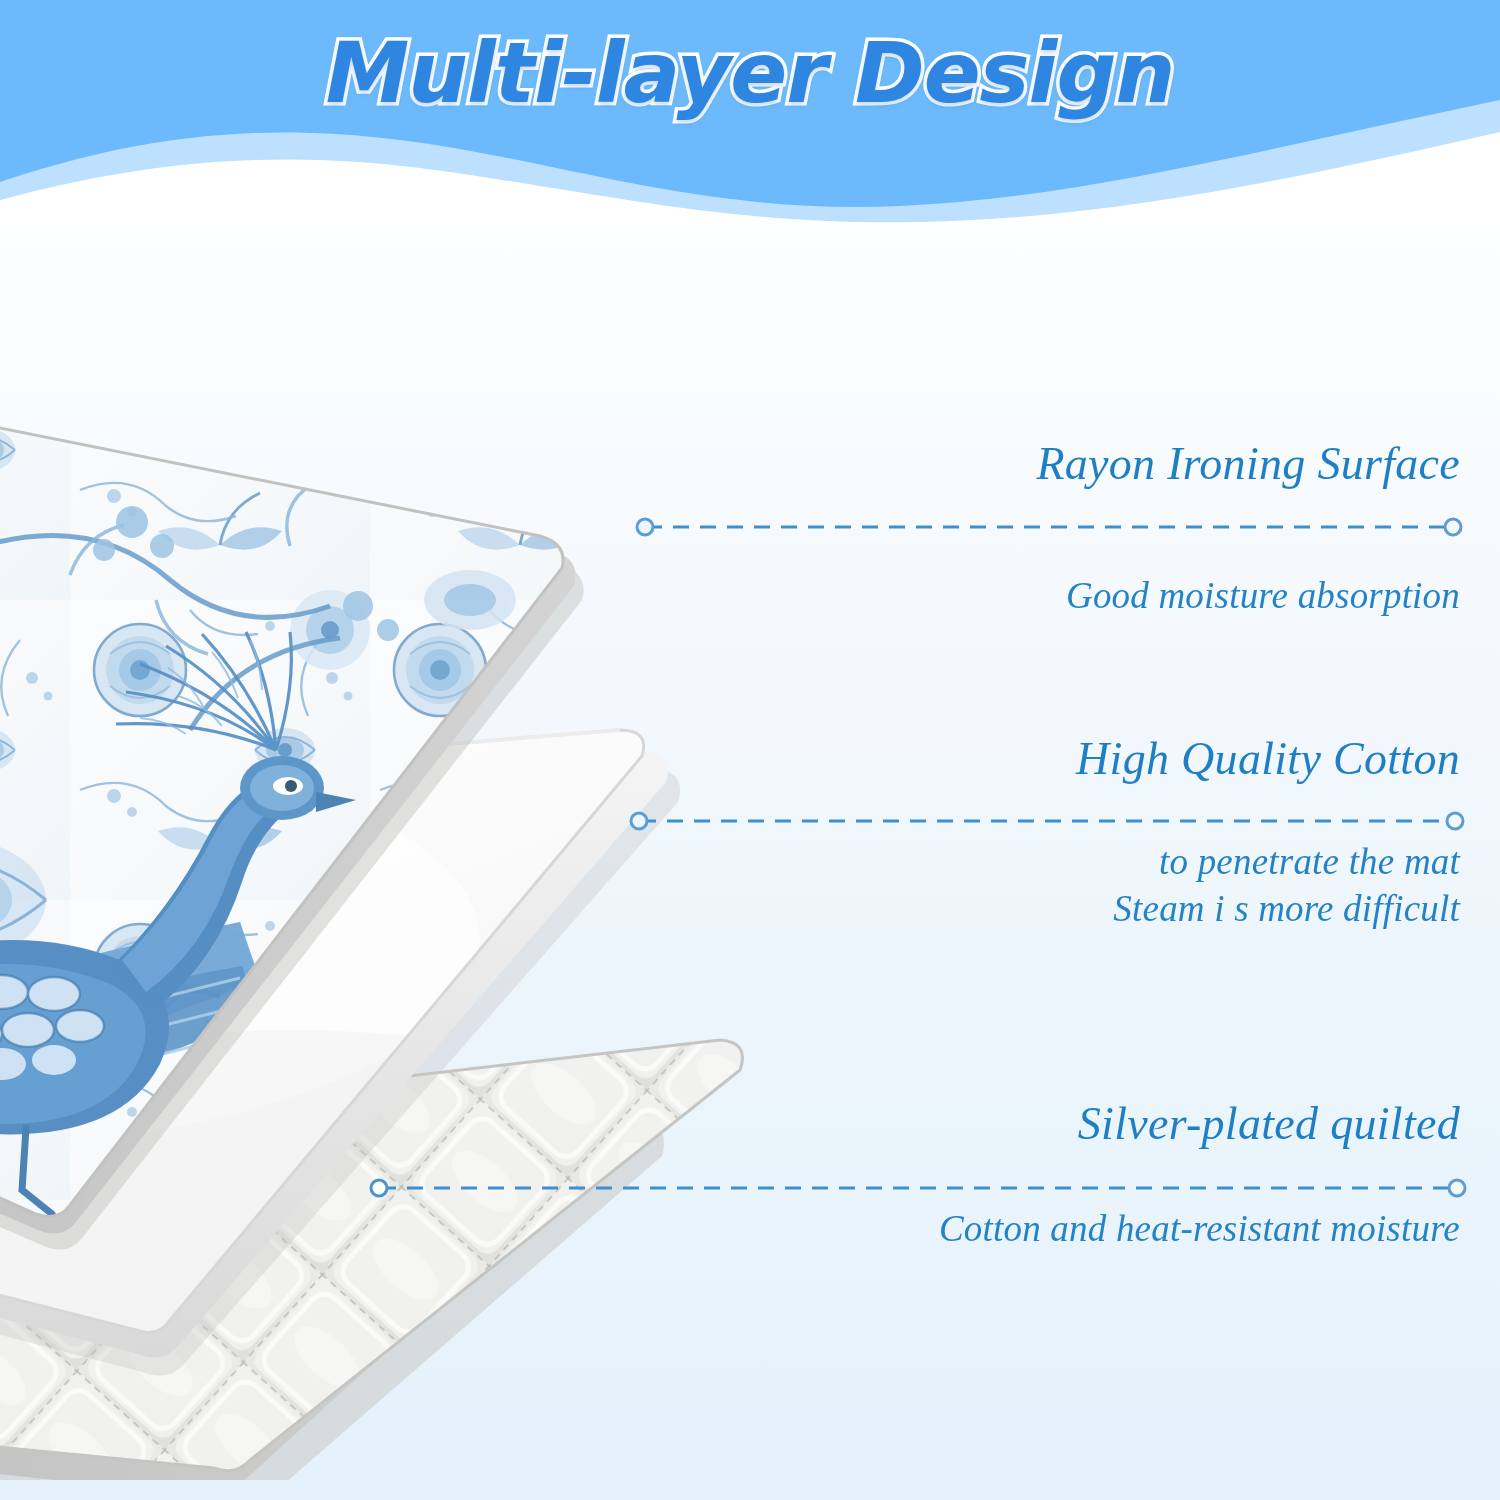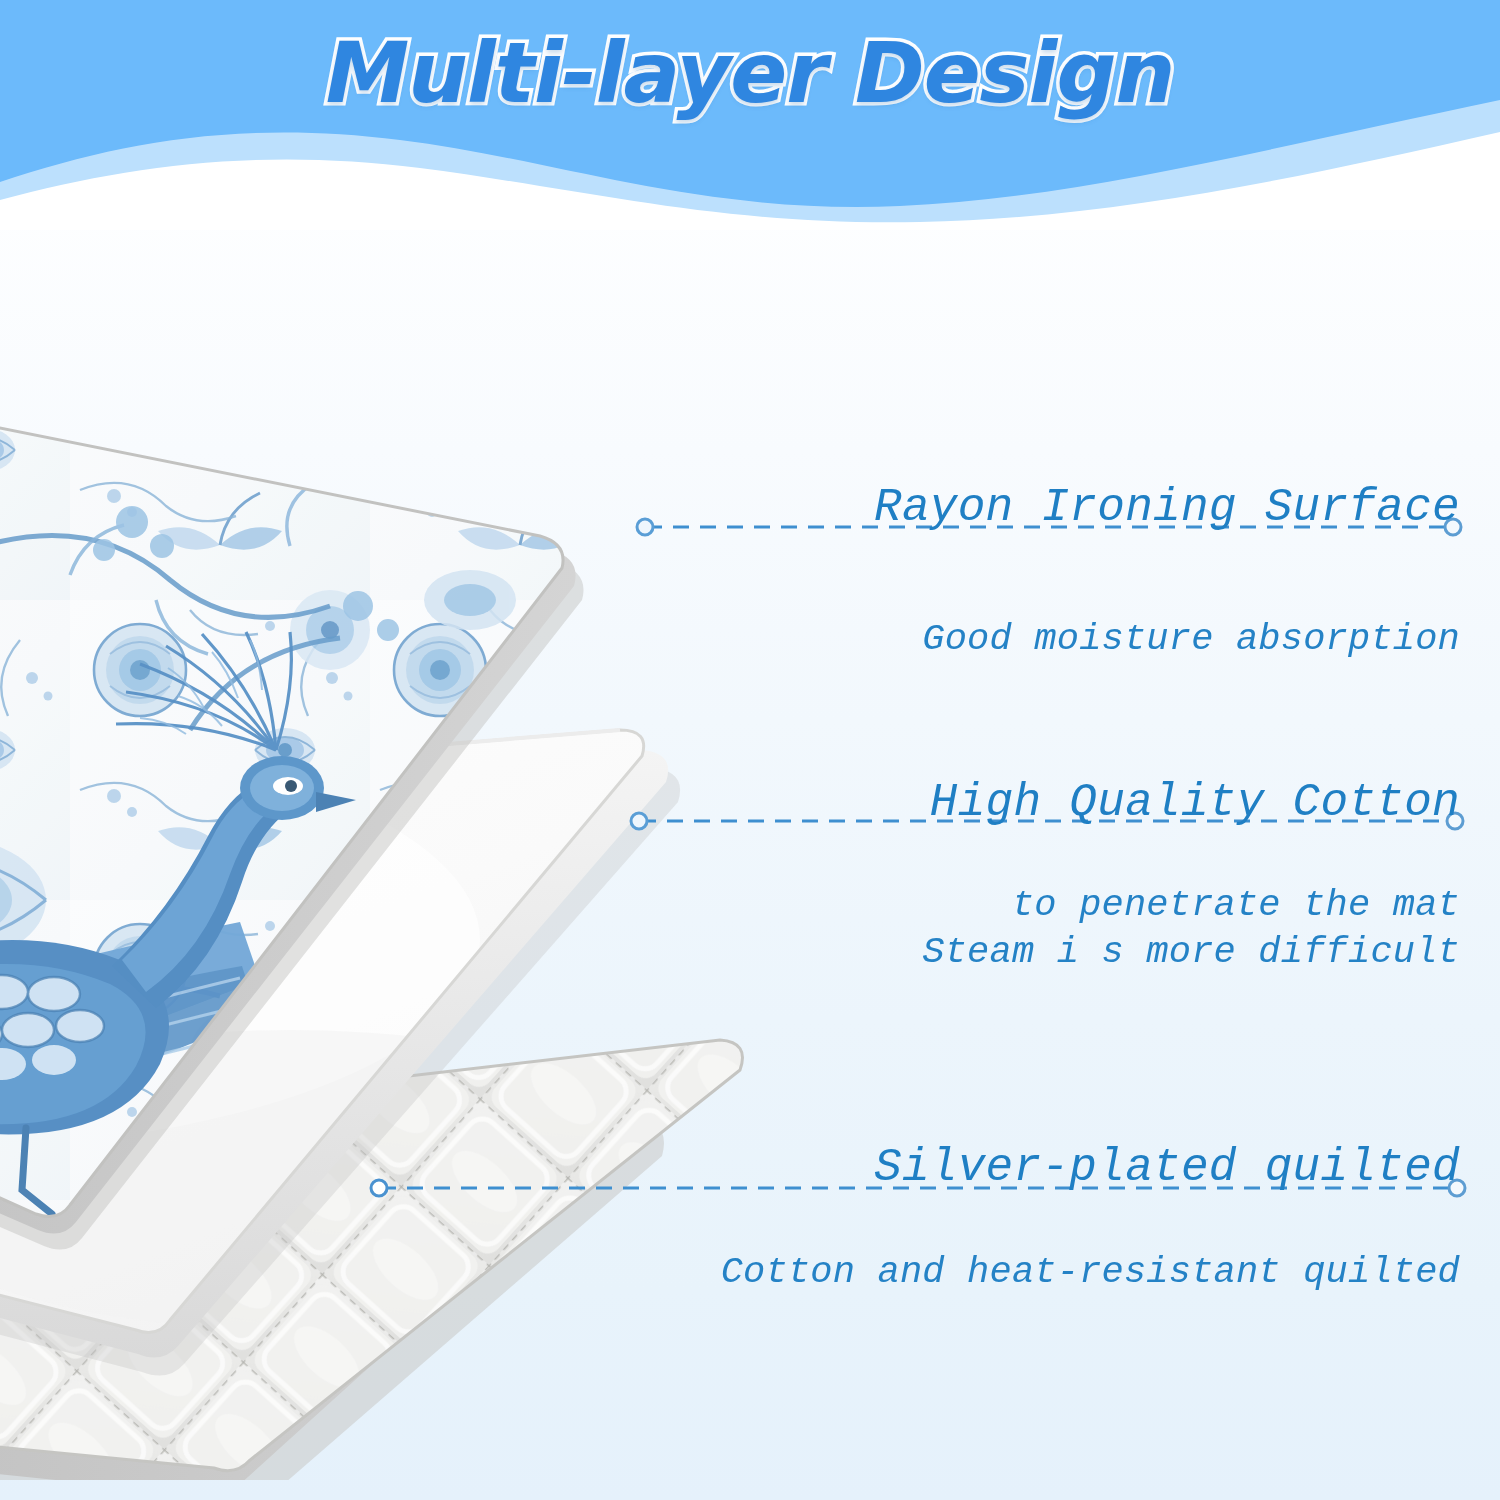--- a/index.html
+++ b/index.html
@@ -64,22 +64,21 @@
     top: 300px;
     width: 1120px;
     height: 1180px;
   }
   .stack svg { display: block; }
 
   
   .callout {
     position: absolute;
     text-align: right;
-    font-family: Liberation Mono, monospace;
-    margin-top: 44px;
+    font-family: Liberation Serif, serif;
   }
   .callout-title {
     font-size: 46px;
     font-style: italic;
     color: #1f7fc4;
     white-space: nowrap;
     line-height: 1.05;
     letter-spacing: 0.3px;
   }
   .callout-sub {
@@ -432,17 +431,17 @@
       <line x1="10" y1="11" x2="1082" y2="11" stroke="#3e8fd0" stroke-width="3.2" stroke-dasharray="16 11"></line>
       <circle cx="9" cy="11" r="8" fill="#ffffff" stroke="#4a92d0" stroke-width="3"></circle>
       <circle cx="1087" cy="11" r="8" fill="#f4f9fd" stroke="#5d9dd2" stroke-width="3"></circle>
     </svg>
   </div>
   <div class="callout" style="left:560px; top:1100px; width:900px;">
     <div class="callout-title">Silver-plated quilted</div>
   </div>
   <div class="callout" style="left:520px; top:1205px; width:940px;">
     <div class="callout-sub">
-      <span class="callout-sub-line">Cotton and heat-resistant quilted</span>
+      <span class="callout-sub-line">Cotton and heat-resistant moisture</span>
     </div>
   </div>
 
 </div>
 
 </body></html>

